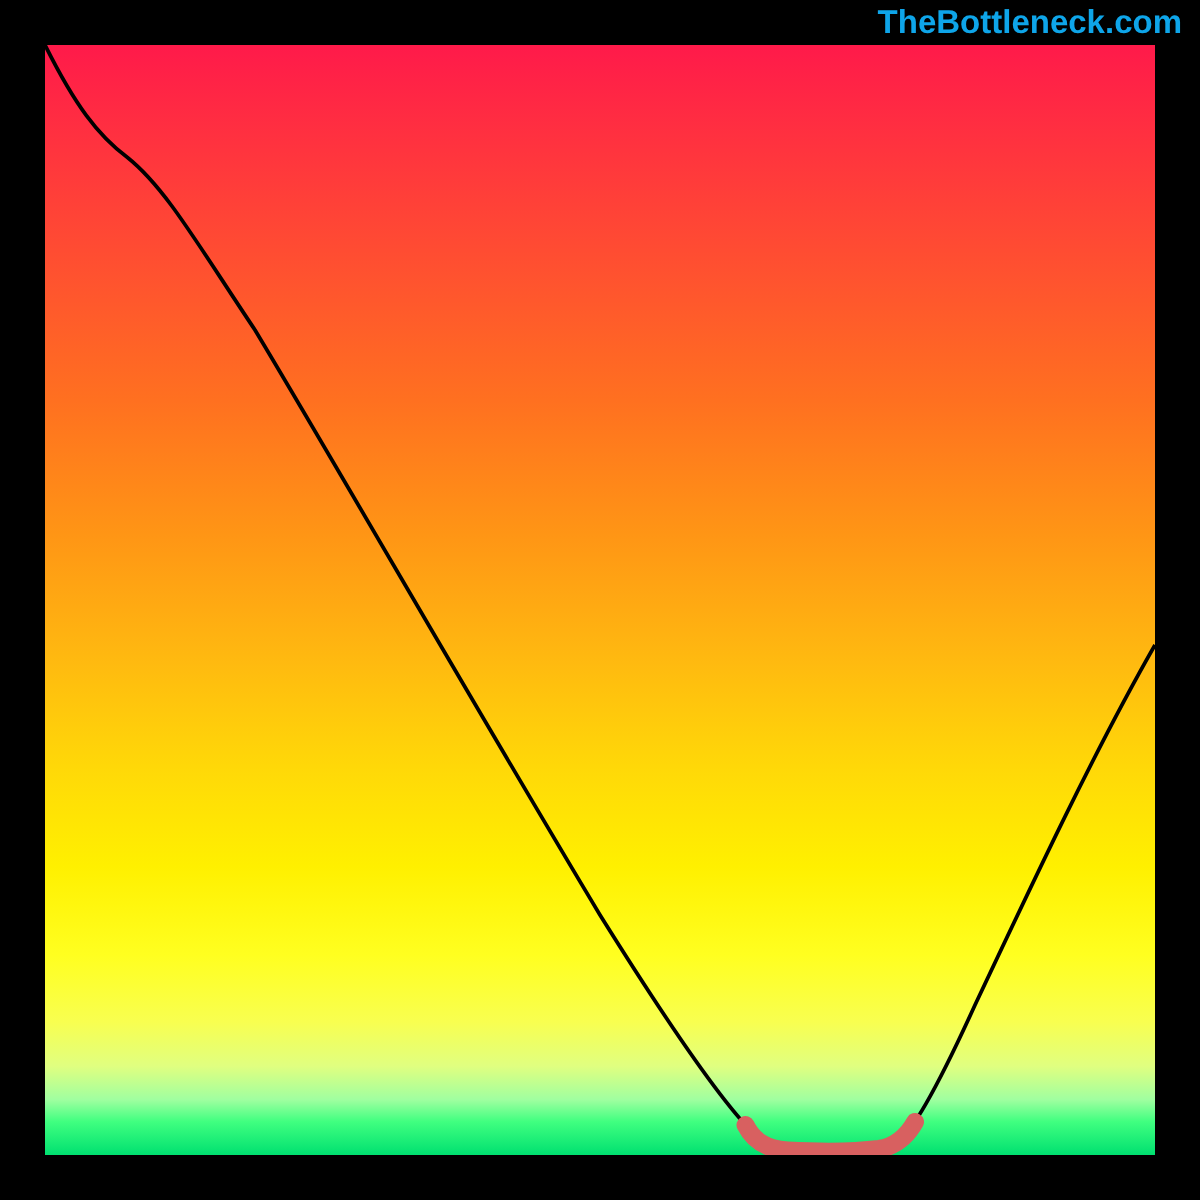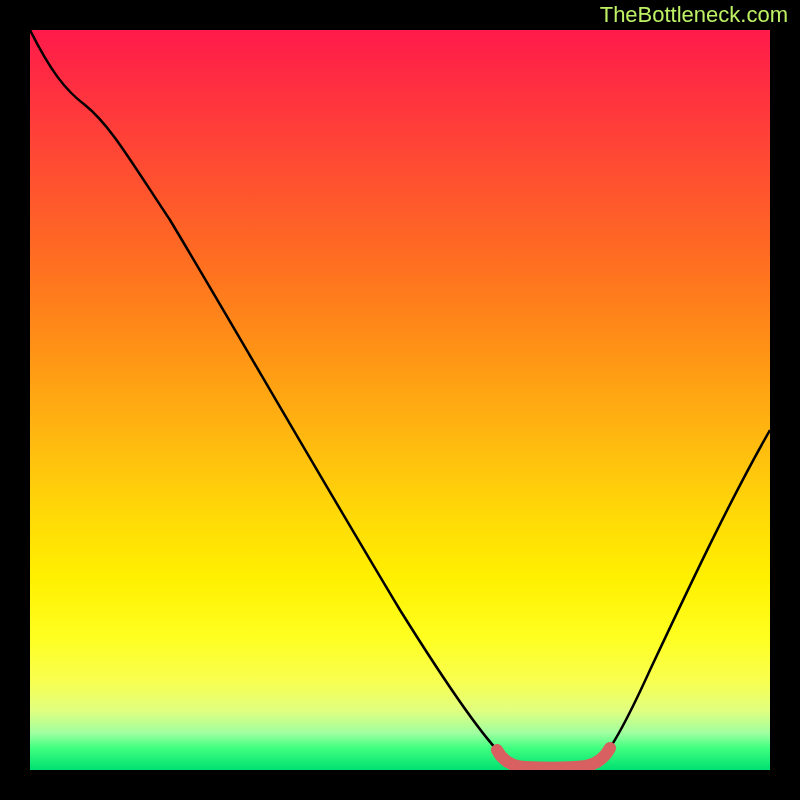--- a/index.html
+++ b/index.html
@@ -8,23 +8,23 @@
     height: 800px;
     background: #000;
     position: relative;
     font-family: Arial, sans-serif;
     overflow: hidden;
   }
   .watermark {
     position: absolute;
     top: 2px;
     right: 12px;
-    color: #bef264;
+    color: #0ea5e9;
     font-size: 22px;
-    font-weight: normal;
+    font-weight: bold;
     z-index: 10;
   }
   .plot-area {
     position: absolute;
     left: 30px;
     top: 30px;
     width: 740px;
     height: 740px;
     overflow: hidden;
   }

